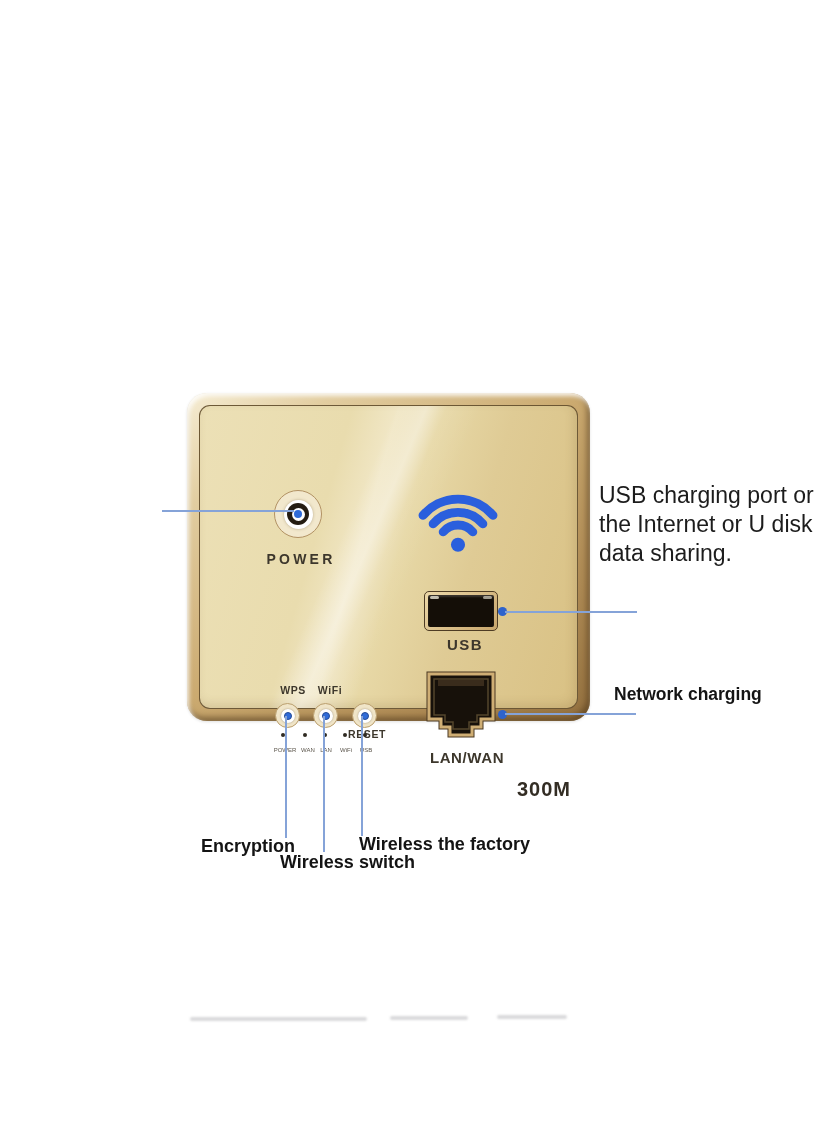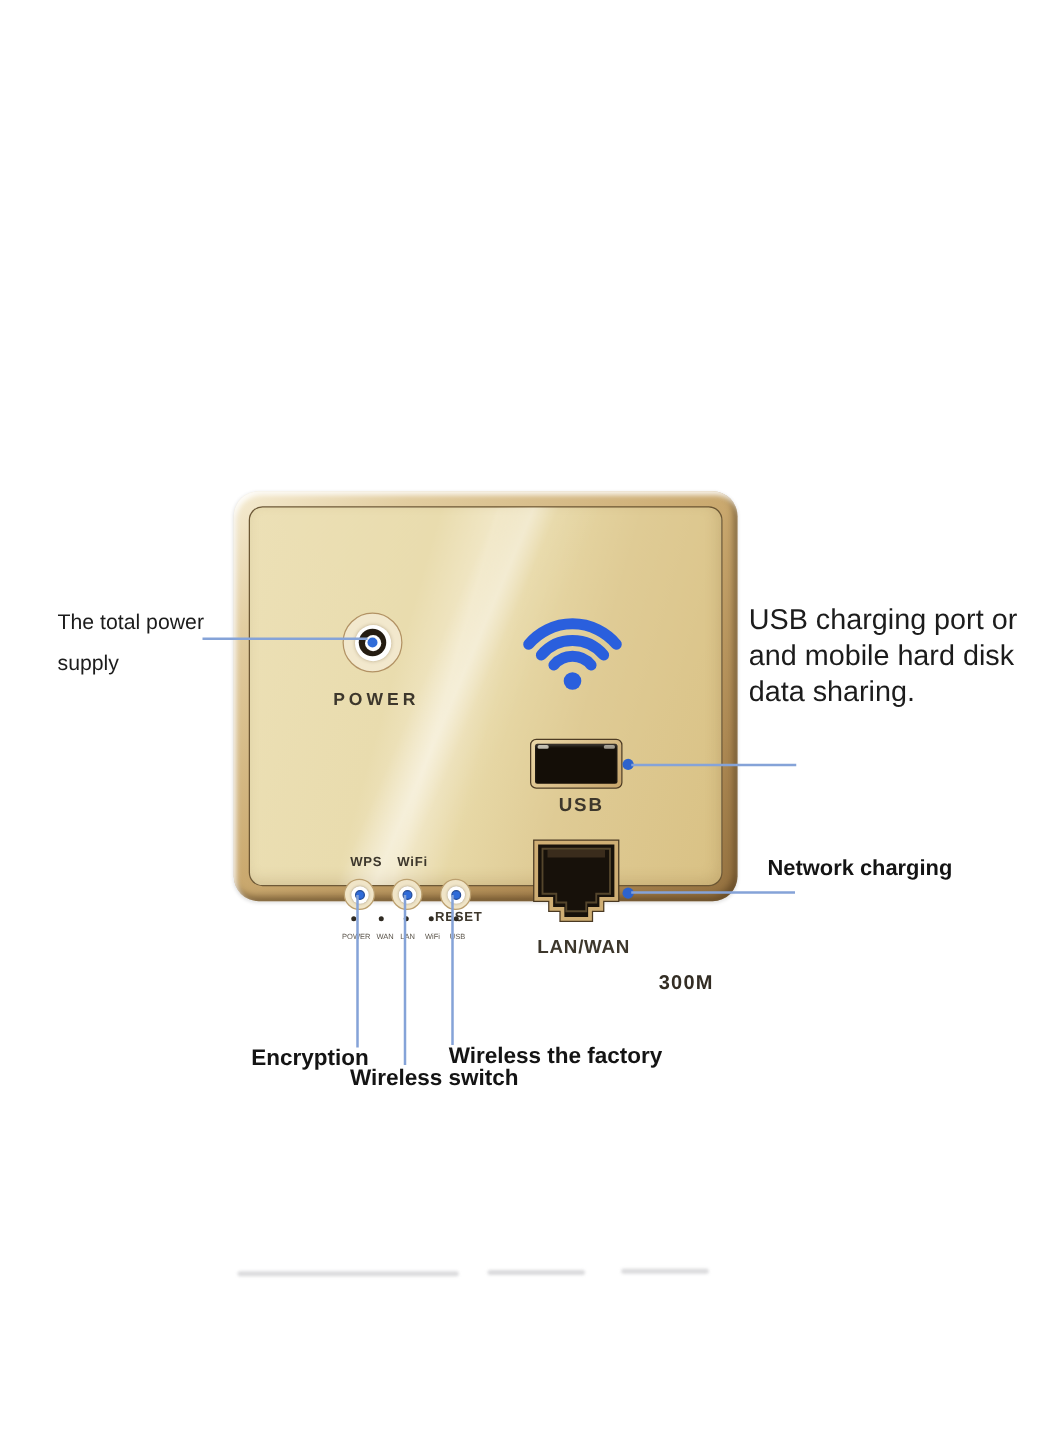--- a/index.html
+++ b/index.html
@@ -52,21 +52,21 @@
   .mini-mid{width:14px;height:14px;border-radius:50%;background:#fff;display:flex;align-items:center;justify-content:center;
             box-shadow:0 0 2px rgba(60,45,25,.45);}
   .mini-dot{width:8px;height:8px;border-radius:50%;background:#2f6bd8;border:1px solid #234b97;box-sizing:border-box;}
   .mini-label{position:absolute;top:278px;transform:translateX(-50%);font-size:10.5px;font-weight:700;
               letter-spacing:.6px;color:#3d372c;white-space:nowrap;}
 
   
   .led-dot{position:absolute;top:327px;width:4px;height:4px;border-radius:50%;background:#2f2a22;transform:translateX(-50%);}
   .led-label{position:absolute;top:341px;transform:translateX(-50%);font-size:6px;color:#5a544a;white-space:nowrap;}
 
-  .speed{position:absolute;right:6px;top:372px;font-size:16px;font-weight:700;letter-spacing:1px;color:#332d24;}
+  .speed{position:absolute;right:6px;top:372px;font-size:20px;font-weight:700;letter-spacing:1px;color:#332d24;}
 
   
   .c-line-h{position:absolute;height:2px;background:#85a3d8;}
   .c-line-v{position:absolute;width:2px;background:#85a3d8;}
   .c-dot{position:absolute;width:9px;height:9px;border-radius:50%;background:#2e63cc;}
   .c-text{position:absolute;font-size:23px;line-height:29.2px;color:#1c1c1c;}
   .c-text-bold{position:absolute;font-size:18px;font-weight:700;color:#141414;white-space:nowrap;}
   .power-callout{top:481px;left:46px;line-height:33px;}
 
   
@@ -142,29 +142,25 @@
       <div class="led-label" style="left:85px;">POWER</div>
       <div class="led-label" style="left:108px;">WAN</div>
       <div class="led-label" style="left:126px;">LAN</div>
       <div class="led-label" style="left:146px;">WiFi</div>
       <div class="led-label" style="left:166px;">USB</div>
 
       <div class="speed">300M</div>
     </div>
   </div>
 
-  <div class="c-text power-callout" style="font-size:17px;">
-    <div>The total power</div>
-    <div>supply</div>
-  </div>
   <div class="c-line-h" style="left:162px;top:510px;width:132px;"></div>
 
   <div class="c-text" style="left:599px;top:481px;width:215px;">
     <div>USB charging port or</div>
-    <div>and mobile hard disk</div>
+    <div>the Internet or U disk</div>
     <div>data sharing.</div>
   </div>
   <div class="c-dot" style="left:498px;top:607px;"></div>
   <div class="c-line-h" style="left:505px;top:611px;width:132px;"></div>
 
   <div class="c-text-bold" style="left:614px;top:684px;font-size:17.5px;">Network charging</div>
   <div class="c-dot" style="left:498px;top:710px;"></div>
   <div class="c-line-h" style="left:505px;top:713px;width:131px;"></div>
 
   <div class="c-line-v" style="left:285px;top:716px;height:122px;"></div>

